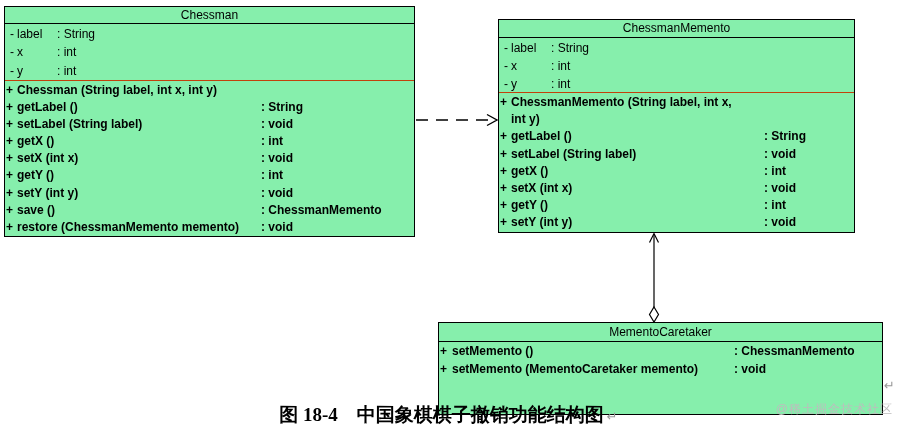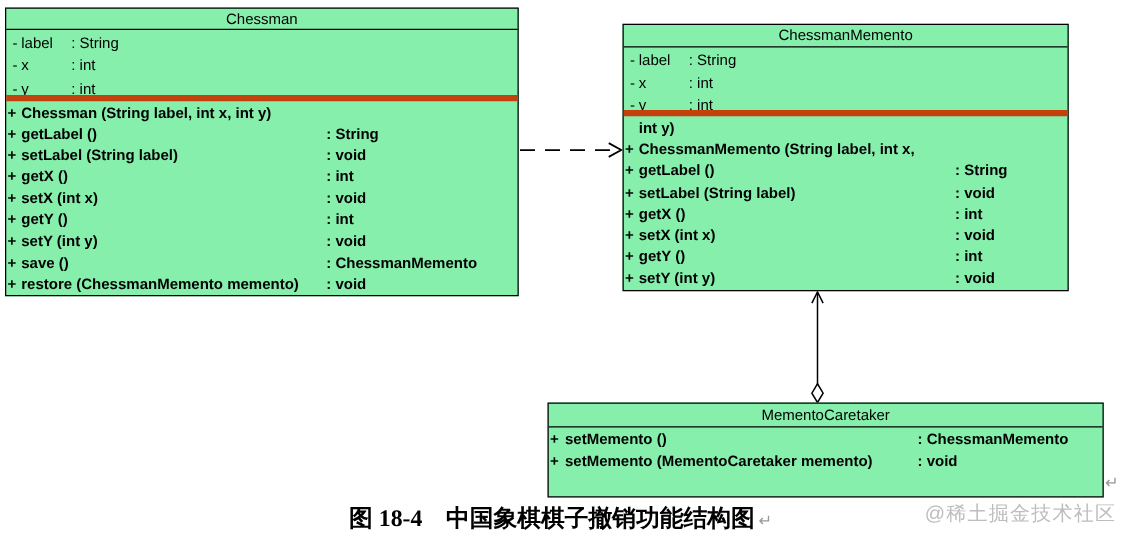--- a/index.html
+++ b/index.html
@@ -9,21 +9,21 @@
     overflow:hidden; color:#000;
   }
   svg.connectors { position:absolute; left:0; top:0; pointer-events:none; }
 
   
   .uml-class {
     position:absolute; background:#86efac; border:1px solid #000;
     font-size:12px; color:#000; white-space:nowrap;
   }
   .uml-title { text-align:center; border-bottom:1px solid #000; overflow:hidden; }
-  .uml-attrs { border-bottom:5px solid #c2410c; padding-left:5px; overflow:hidden; }
+  .uml-attrs { border-bottom:1px solid #c2410c; padding-left:5px; overflow:hidden; }
   .uml-methods { padding-left:1px; overflow:hidden;font-weight:bold; }
   .row { position:relative; white-space:nowrap; }
   .vis { display:inline-block; }
   .aname { display:inline-block; }
   .ret { position:absolute; left:var(--ret-col); top:0; }
   .cont .msig { padding-left:0; }
 
   
   .box-chessman { left:4px; top:6px; width:411px; height:231px; --ret-col:255px; }
   .box-chessman .uml-title   { height:17px; line-height:16px; }
@@ -36,41 +36,41 @@
   
   .box-memento { left:498px; top:19px; width:357px; height:214px; --ret-col:264px; }
   .box-memento .uml-title   { height:18px; line-height:17px; }
   .box-memento .uml-attrs   { height:55px; line-height:18px; padding-top:1px; }
   .box-memento .uml-attrs .vis  { width:7px; }
   .box-memento .uml-attrs .aname{ width:40px; }
   .box-memento .uml-methods { line-height:17.2px; padding-top:1px; }
   .box-memento .uml-methods .vis { width:11px; }
 
   
-  .box-caretaker { left:438px; top:322px; width:445px; height:76px; --ret-col:294px; }
+  .box-caretaker { left:438px; top:322px; width:445px; height:93px; --ret-col:294px; }
   .box-caretaker .uml-title   { height:19px; line-height:18px; }
   .box-caretaker .uml-attrs   { height:20px; line-height:18px; padding-top:1px; }
   .box-caretaker .uml-attrs .vis  { width:12px; }
   .box-caretaker .uml-attrs .aname{ width:78px; }
   .box-caretaker .uml-methods { line-height:17.5px; padding-top:1px; }
   .box-caretaker .uml-methods .vis { width:12px; }
 
   
   .caption {
     position:absolute; left:0; top:402px; width:897px; text-align:center;
     font-family:"Liberation Serif","DejaVu Serif",serif; font-weight:bold;
     font-size:19px; color:#000;
   }
   .return-mark {
     font-family:"Liberation Sans","DejaVu Sans",sans-serif;
     font-weight:normal; font-size:13px; color:#999; margin-left:3px;
   }
   .return-mark-box { position:absolute; left:884px; top:378px; font-size:13px; color:#999; }
   .watermark {
-    position:absolute; right:4px; top:401px; font-size:16px; color:#bdbdbd;
+    position:absolute; right:4px; top:401px; font-size:12px; color:#bdbdbd;
     font-family:"Liberation Sans","DejaVu Sans",sans-serif; letter-spacing:1px;
   }
 </style>
 </head>
 <body>
 
 <div id="canvas">
 
   <svg class="connectors" width="897" height="432" viewBox="0 0 897 432">
      ChessmanMemento --&gt;
@@ -111,22 +111,22 @@
   <div class="uml-class box-memento">
     <div class="uml-title">ChessmanMemento</div>
     <div class="uml-attrs">
 
     <div class="row"><span class="vis">-</span><span class="aname">label</span><span class="atype">: String</span></div>
         <div class="row"><span class="vis">-</span><span class="aname">x</span><span class="atype">: int</span></div>
         <div class="row"><span class="vis">-</span><span class="aname">y</span><span class="atype">: int</span></div>
       </div>
     <div class="uml-methods">
 
-    <div class="row cont"><span class="vis empty"></span><span class="msig">int y)</span></div>
-        <div class="row"><span class="vis">+</span><span class="msig">ChessmanMemento (String label, int x,</span></div>
+    <div class="row"><span class="vis">+</span><span class="msig">ChessmanMemento (String label, int x,</span></div>
+        <div class="row cont"><span class="vis empty"></span><span class="msig">int y)</span></div>
         <div class="row"><span class="vis">+</span><span class="msig">getLabel ()</span><span class="ret">: String</span></div>
         <div class="row"><span class="vis">+</span><span class="msig">setLabel (String label)</span><span class="ret">: void</span></div>
         <div class="row"><span class="vis">+</span><span class="msig">getX ()</span><span class="ret">: int</span></div>
         <div class="row"><span class="vis">+</span><span class="msig">setX (int x)</span><span class="ret">: void</span></div>
         <div class="row"><span class="vis">+</span><span class="msig">getY ()</span><span class="ret">: int</span></div>
         <div class="row"><span class="vis">+</span><span class="msig">setY (int y)</span><span class="ret">: void</span></div>
       </div>
   </div>
 
   <div class="uml-class box-caretaker">

